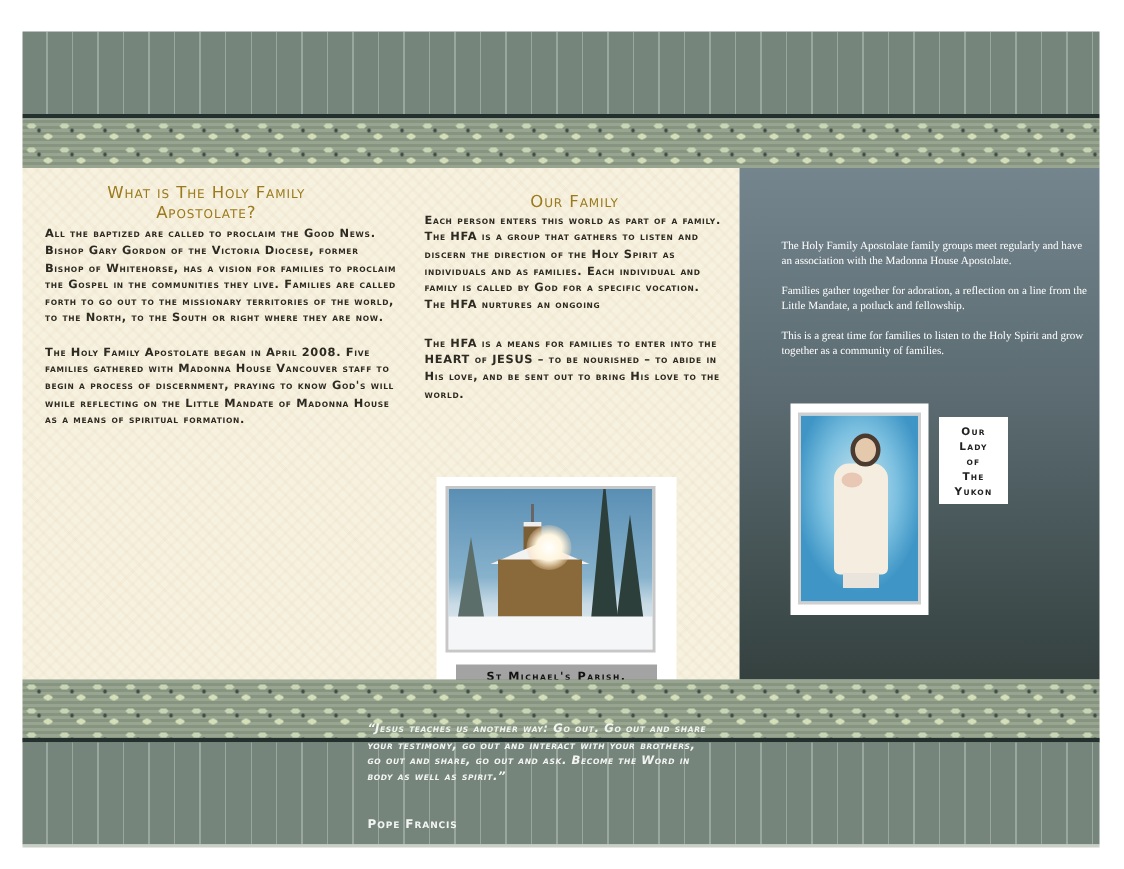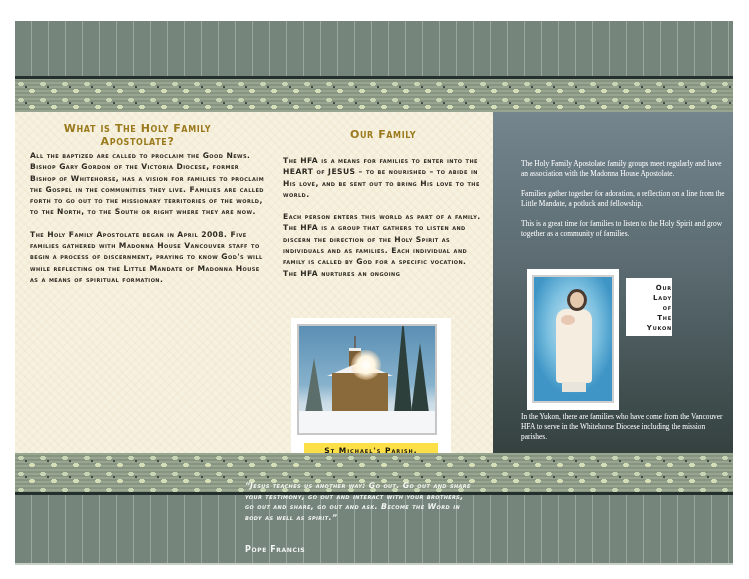--- a/index.html
+++ b/index.html
@@ -34,21 +34,21 @@
       background-image: repeating-linear-gradient(45deg, rgba(220,205,170,0.12) 0 2px, transparent 2px 6px),
                         repeating-linear-gradient(-45deg, rgba(220,205,170,0.10) 0 2px, transparent 2px 6px);
     }
     .right-panel {
       position: absolute; left: 478px; top: 91px; width: 240px; height: 341px;
       background: linear-gradient(180deg, #74858e 0%, #5b6b71 45%, #34413f 100%);
     }
     .bottom-band { position: absolute; left: 0; top: 474px; width: 718px; height: 68px; }
     .bottom-edge { position: absolute; left: 0; top: 542px; width: 718px; height: 2px; background: #c8cfc6; }
     .heading-gold {
-      color: #9a7a1c; font-size: 11px; font-weight: bold; text-align: center; line-height: 13px;
+      color: #9a7a1c; font-size: 11px; font-weight: normal; text-align: center; line-height: 13px;
       font-family: "DejaVu Sans", sans-serif; font-variant: small-caps; letter-spacing: 0.6px;
     }
     .col1 { position: absolute; left: 15px; top: 10px; width: 235px; }
     .col2 { position: absolute; left: 268px; top: 10px; width: 200px; }
     .col1 .heading-gold { width: 215px; }
     .body-text {
       color: #2d2a22; font-size: 7.6px; line-height: 11.3px; margin: 0 0 11px 0;
       font-family: "DejaVu Sans", sans-serif; font-weight: bold; font-variant: small-caps; letter-spacing: 0.45px;
     }
     .col1 .body-text:first-of-type { margin-top: 2px; }
@@ -75,21 +75,21 @@
       position: absolute; left: 52px; top: 24px; width: 30px; height: 30px; border-radius: 50%;
       background: radial-gradient(circle, #ffffff 0%, #fff6e0 40%, rgba(255,220,180,0.4) 65%, transparent 80%);
     }
     .photo .tree {
       position: absolute; bottom: 20px; width: 0; height: 0;
       border-left: 9px solid transparent; border-right: 9px solid transparent; border-bottom: 90px solid #2c3f3a;
     }
     .photo .snow { position: absolute; left: 0; bottom: 0; width: 100%; height: 22px; background: #f4f6f8; }
     .caption {
       position: absolute; left: 13px; top: 125px; width: 134px; height: 16px;
-      background: #fde047; color: #111; font-size: 7.5px; text-align: center; line-height: 16px;
+      background: #a3a3a3; color: #111; font-size: 7.5px; text-align: center; line-height: 16px;
       font-weight: bold; font-variant: small-caps; letter-spacing: 1px; font-family: "DejaVu Sans", sans-serif;
     }
 
     .rp-title {
       position: absolute; left: 8px; top: 18px; width: 220px;
       color: #f2f4f4; font-size: 9px; line-height: 12px; font-weight: bold;
       font-variant: small-caps; letter-spacing: 0.8px; font-family: "DejaVu Sans", sans-serif;
     }
     .rp-body { position: absolute; left: 28px; top: 47px; width: 205px; }
     .rp-text {
@@ -103,21 +103,21 @@
       position: absolute; left: 5px; top: 6px; width: 82px; height: 128px;
       background: radial-gradient(ellipse 50px 80px at 50% 40%, #cfe6ef 0%, #7cc0e0 50%, #3f96c6 85%);
       border: 2px solid #cfcfcf; box-sizing: border-box; overflow: hidden;
     }
     .madonna .head { position: absolute; left: 33px; top: 12px; width: 14px; height: 16px; border-radius: 50%; background: #e4c9ad; border: 3px solid #4a3a30; }
     .madonna .robe { position: absolute; left: 22px; top: 32px; width: 36px; height: 74px; background: #f4ede0; border-radius: 10px 10px 4px 4px; }
     .madonna .baby { position: absolute; left: 27px; top: 38px; width: 14px; height: 10px; border-radius: 50%; background: #e8c8b4; }
     .madonna .feet { position: absolute; left: 28px; top: 105px; width: 24px; height: 10px; background: #e9e4dc; }
     .olfy {
       position: absolute; left: 133px; top: 166px; width: 46px; height: 58px; background: #ffffff;
-      color: #222; font-size: 7px; line-height: 10px; text-align: right; padding-top: 5px; box-sizing: border-box;
+      color: #222; font-size: 7px; line-height: 10px; text-align: center; padding-top: 5px; box-sizing: border-box;
       font-weight: bold; font-variant: small-caps; letter-spacing: 0.8px; font-family: "DejaVu Sans", sans-serif;
     }
     .rp-bottom { position: absolute; left: 28px; top: 300px; width: 205px; }
 
     .quote {
       position: absolute; left: 245px; top: 481px; width: 230px;
       color: #f3f5f2; font-size: 7.8px; line-height: 10.7px; font-weight: bold;
       font-variant: small-caps; letter-spacing: 0.4px; font-family: "DejaVu Sans", sans-serif; font-style: italic;
     }
     .quote-author {
@@ -139,22 +139,22 @@
       <div class="heading-gold">
         <div>What is The Holy Family</div>
         <div>Apostolate?</div>
       </div>
       <p class="body-text">All the baptized are called to proclaim the Good News. Bishop Gary Gordon of the Victoria Diocese, former Bishop of Whitehorse, has a vision for families to proclaim the Gospel in the communities they live. Families are called forth to go out to the missionary territories of the world, to the North, to the South or right where they are now.</p>
       <p class="body-text">The Holy Family Apostolate began in April 2008. Five families gathered with Madonna House Vancouver staff to begin a process of discernment, praying to know God's will while reflecting on the Little Mandate of Madonna House as a means of spiritual formation.</p>
     </div>
 
     <div class="col2">
       <div class="heading-gold" style="margin-top:6px;">Our Family</div>
+      <p class="body-text">Each person enters this world as part of a family. The HFA is a group that gathers to listen and discern the direction of the Holy Spirit as individuals and as families. Each individual and family is called by God for a specific vocation. The HFA nurtures an ongoing</p>
       <p class="body-text" style="margin-top:14px;">The HFA is a means for families to enter into the HEART of JESUS – to be nourished – to abide in His love, and be sent out to bring His love to the world.</p>
-      <p class="body-text">Each person enters this world as part of a family. The HFA is a group that gathers to listen and discern the direction of the Holy Spirit as individuals and as families. Each individual and family is called by God for a specific vocation. The HFA nurtures an ongoing</p>
 
       <div class="photo-frame" style="left:8px;">
         <div class="photo">
           <div class="tree" style="left:95px; border-bottom-width:95px;"></div>
           <div class="tree" style="left:112px; border-bottom-width:70px;"></div>
           <div class="tree" style="left:6px; border-bottom-width:55px; border-bottom-color:#5b6e6a;"></div>
           <div class="spire"></div>
           <div class="tower"></div>
           <div class="roof"></div>
           <div class="chapel"></div>
@@ -180,23 +180,20 @@
         <div class="feet"></div>
       </div>
     </div>
     <div class="olfy">
       <div>Our</div>
       <div>Lady</div>
       <div>of</div>
       <div>The</div>
       <div>Yukon</div>
     </div>
-    <div class="rp-bottom">
-      <p class="rp-text">In the Yukon, there are families who have come from the Vancouver HFA to serve in the Whitehorse Diocese including the mission parishes.</p>
-    </div>
   </div>
 
   <div class="pattern p2"></div>
   <div class="dark-line" style="top:471px;"></div>
   <div class="bottom-band stripes"></div>
   <div class="bottom-edge"></div>
 </div>
 
 <div class="quote">“Jesus teaches us another way: Go out. Go out and share your testimony, go out and interact with your brothers, go out and share, go out and ask. Become the Word in body as well as spirit.”</div>
 <div class="quote-author">Pope Francis</div>

